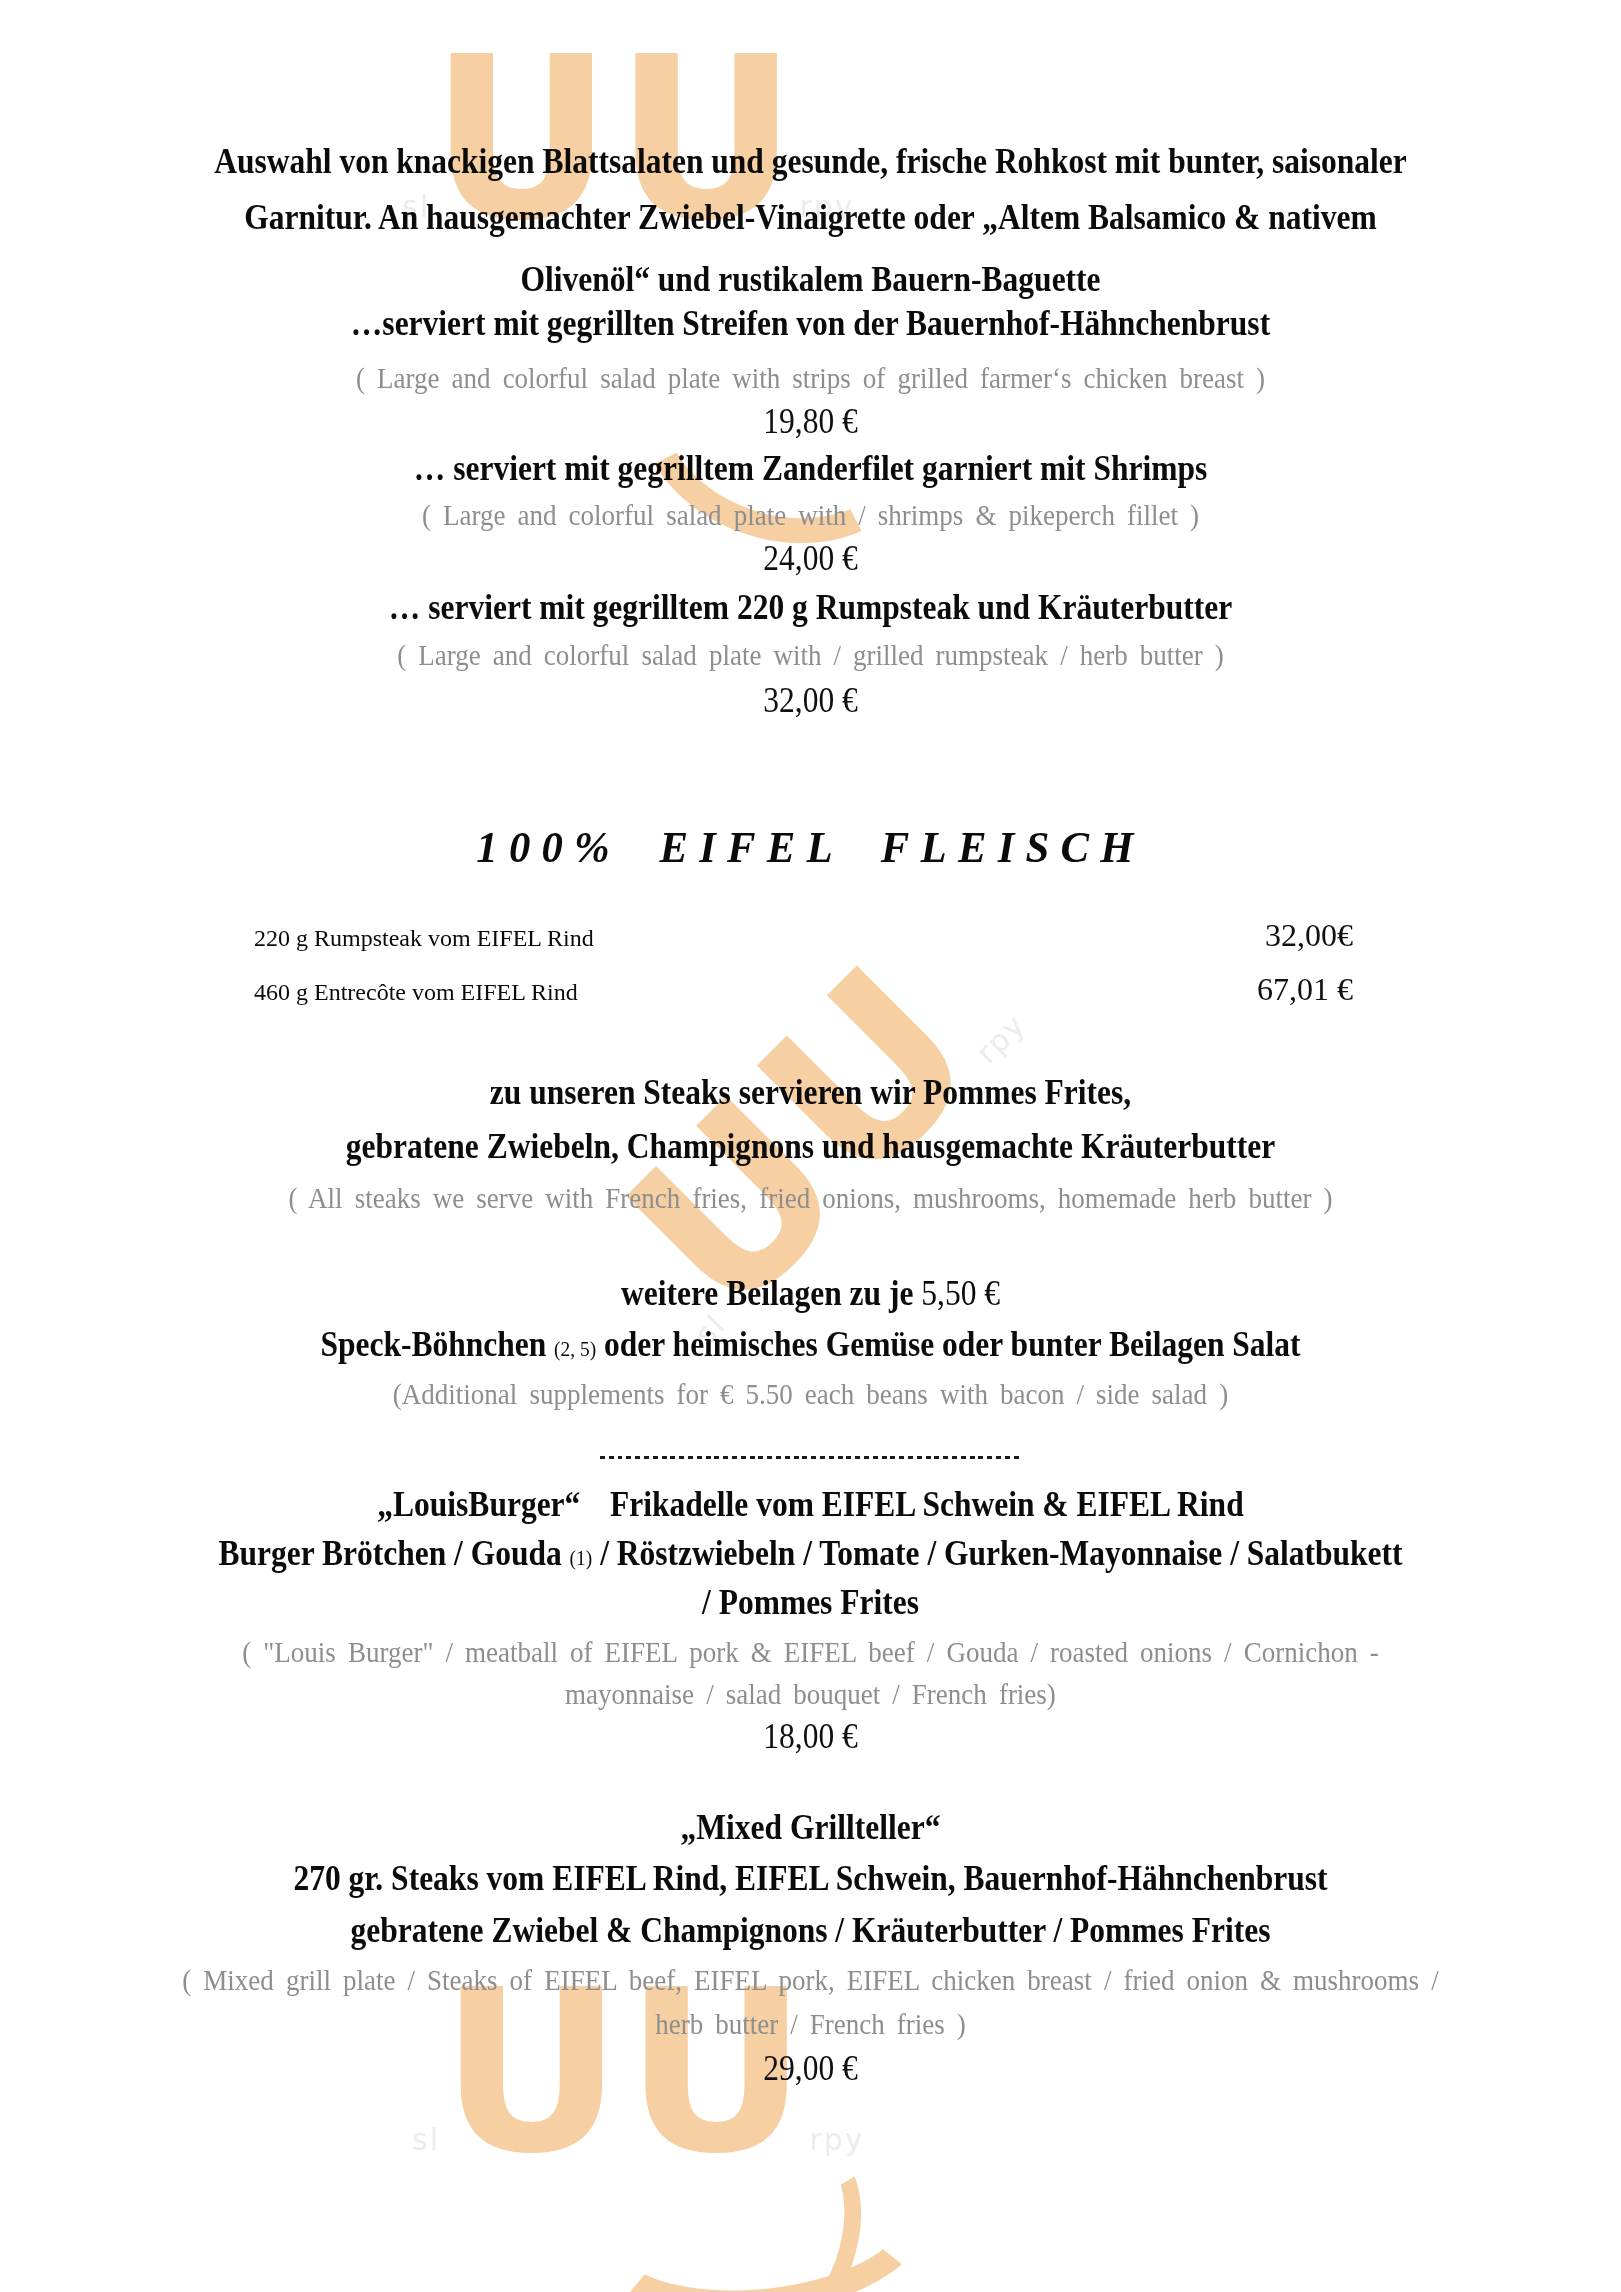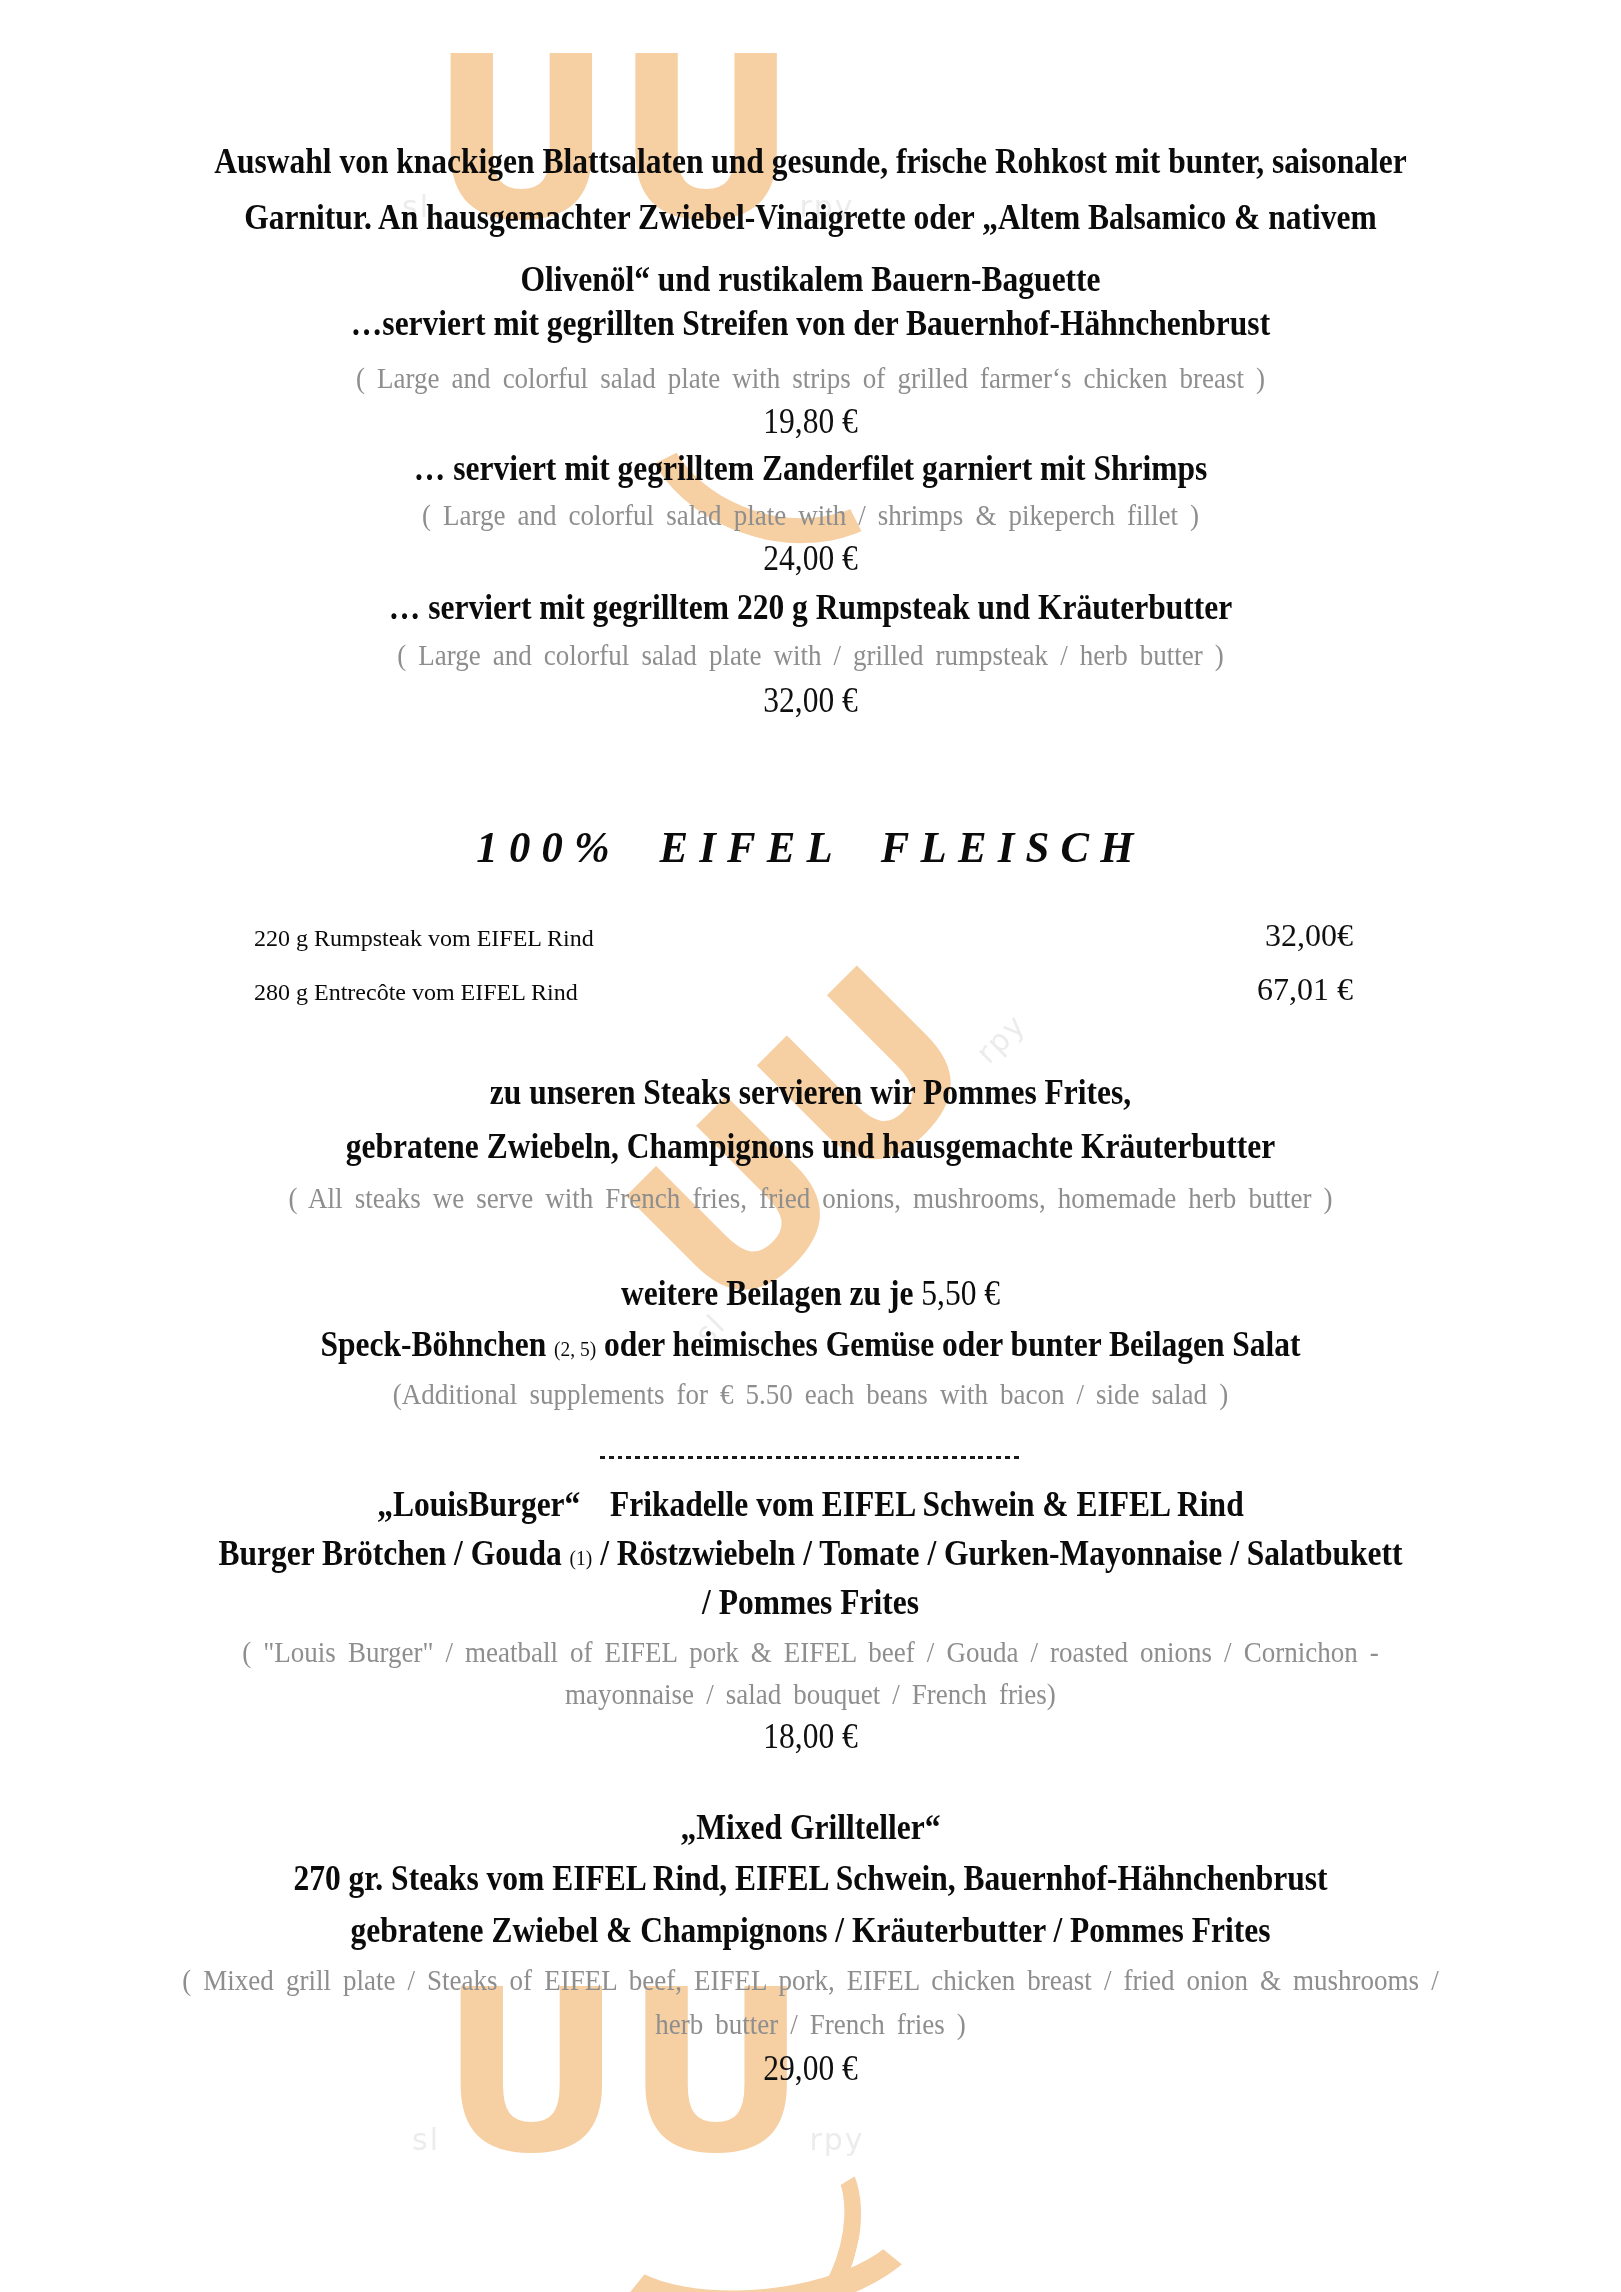--- a/index.html
+++ b/index.html
@@ -122,21 +122,21 @@
   <div class="line g" style="top:635px">( Large and colorful salad plate with / grilled rumpsteak / herb butter )</div>
   <div class="line p" style="top:679px">32,00 €</div>
 
   <div class="line heading" style="top:820px">100% EIFEL FLEISCH</div>
 
   <div class="item-row" style="top:914px">
     <span class="name">220 g Rumpsteak vom EIFEL Rind</span>
     <span class="price">32,00€</span>
   </div>
   <div class="item-row" style="top:968px">
-    <span class="name">280 g Entrecôte vom EIFEL Rind</span>
+    <span class="name">460 g Entrecôte vom EIFEL Rind</span>
     <span class="price">67,01 €</span>
   </div>
 
   <div class="line b" style="top:1071px">zu unseren Steaks servieren wir Pommes Frites,</div>
   <div class="line b" style="top:1125px">gebratene Zwiebeln, Champignons und hausgemachte Kräuterbutter</div>
   <div class="line g" style="top:1178px">( All steaks we serve with French fries, fried onions, mushrooms, homemade herb butter )</div>
 
   <div class="line b" style="top:1272px"><span>weitere Beilagen zu je</span> <span class="reg">5,50 €</span></div>
   <div class="line b" style="top:1323px"><span>Speck-Böhnchen</span> <span class="small-ref">(2, 5)</span> <span>oder heimisches Gemüse oder bunter Beilagen Salat</span></div>
   <div class="line g" style="top:1374px">(Additional supplements for € 5.50 each beans with bacon  / side salad )</div>

